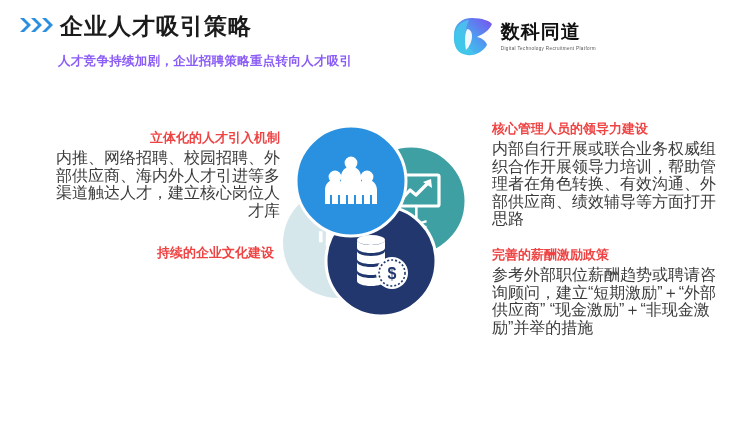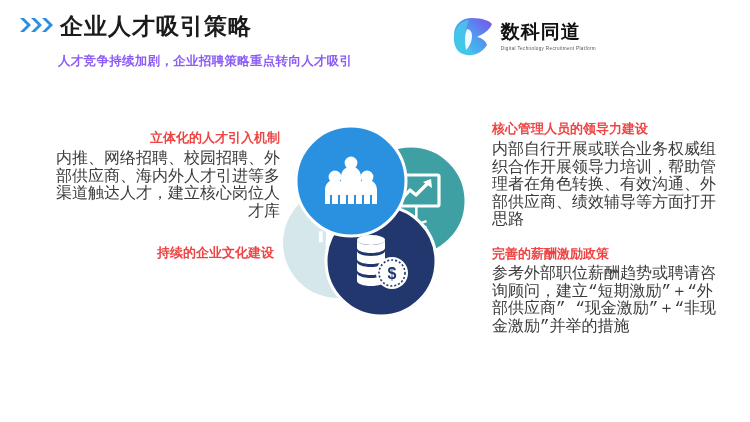--- a/index.html
+++ b/index.html
@@ -41,21 +41,21 @@
   .block { position:absolute; width:232px; }
   .block h3 { font-size:13px; font-weight:bold; color:#ef4444; line-height:20px; margin-bottom:1px; }
   .block p  { font-size:16px; color:#3c3c3c; line-height:17.5px; }
 
   .block.left  { text-align:right; }
   .block.right { text-align:left; }
 
   #blk-tl { left:48px;  top:128px; }
   #blk-bl { left:42px;  top:243px; }
   #blk-tr { left:492px; top:119px; }
-  #blk-br { left:492px; top:245px;font-family:Liberation Mono, monospace; }
+  #blk-br { left:492px; top:245px; }
 </style>
 </head>
 <body>
 
 <div class="slide">
 
   <div class="header">
 
     <div class="chevrons">
       <svg width="38" height="16" viewBox="0 0 38 16" aria-hidden="true">

